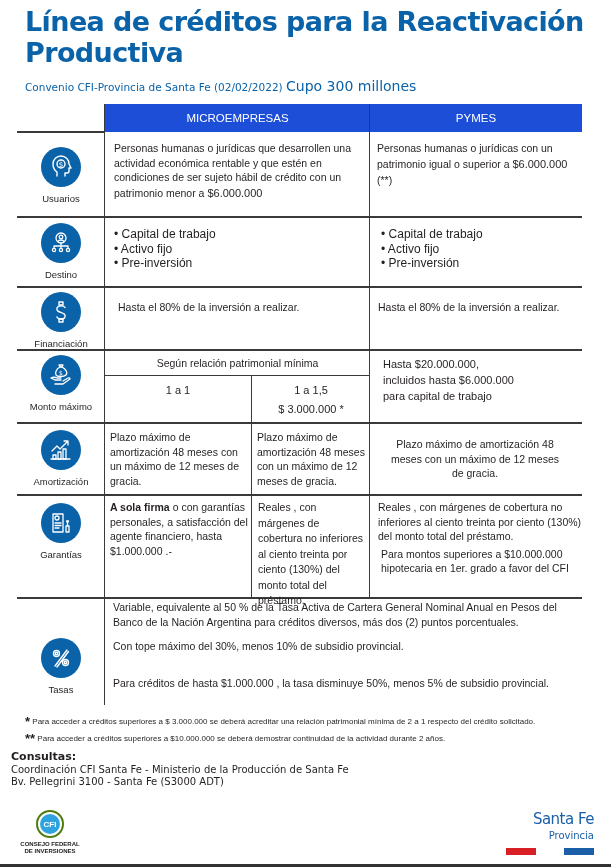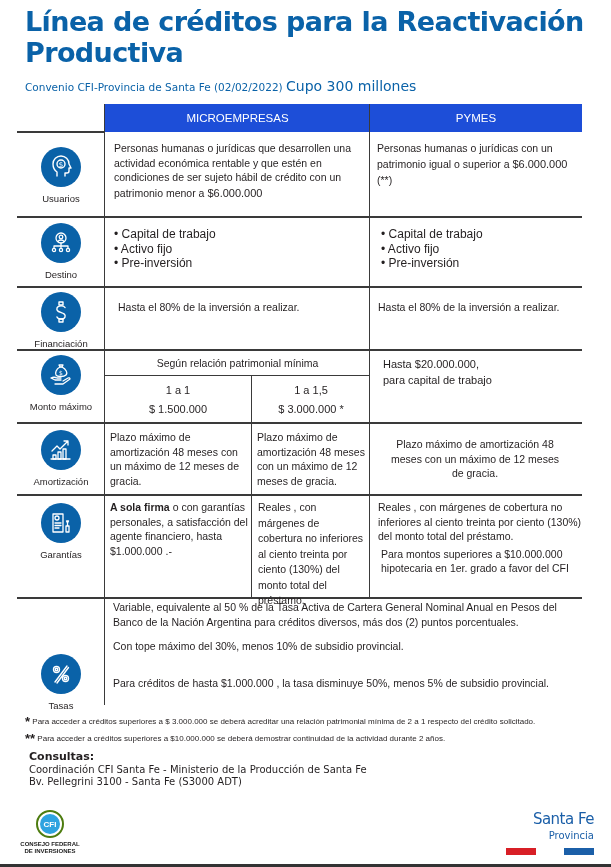--- a/index.html
+++ b/index.html
@@ -37,21 +37,21 @@
   .label-text { font-size: 9.5px; margin-top: 6px; color: #231f20; }
 
   .cell { position: absolute; font-size: 10.5px; line-height: 14.5px; color: #231f20; }
   .center { text-align: center; }
   .big { font-size: 11px; line-height: 17px; }
   .bold { font-weight: bold; }
   .bullet { font-size: 12px; line-height: 14.5px; }
 
   .foot { position: absolute; left: 25px; font-size: 8px; color: #231f20; }
   .foot .star { font-size: 13px; font-weight: bold; vertical-align: -2px; }
-  .consultas { position: absolute; left: 29px; top: 751px; font-family: "DejaVu Sans", sans-serif; font-size: 10px; line-height: 12.5px; }
+  .consultas { position: absolute; left: 11px; top: 751px; font-family: "DejaVu Sans", sans-serif; font-size: 10px; line-height: 12.5px; }
   .consultas .head { font-weight: bold; font-size: 11px; }
 
   .cfi-logo { position: absolute; left: 20px; top: 810px; width: 60px; text-align: center; }
   .cfi-circle {
     width: 24px; height: 24px; border-radius: 50%; border: 2px solid #4d7c0f;
     margin: 0 auto; display: flex; align-items: center; justify-content: center;
   }
   .cfi-inner {
     width: 20px; height: 20px; border-radius: 50%; background: #2ea3e0; color: #fff;
     font-size: 8px; font-weight: bold; display: flex; align-items: center; justify-content: center;
@@ -153,28 +153,28 @@
       <path d="M12 5c-4 2-5 6-4 8s8 2 10 0 0-6-4-8"></path>
       <text x="13" y="12.5" fill="#fff" stroke="none" font-size="6" text-anchor="middle" font-family="DejaVu Sans, sans-serif">$</text>
       <path d="M3 16l4 2 6 0M3 16c2-1 4-1 6 0h4M7 22h8l7-5c0-1-1-1.5-2-1l-5 3"></path>
     </svg>
   </div>
   <div class="label-text">Monto máximo</div>
 </div>
 <div class="cell center" style="left:105px;top:356px;width:265px;">Según relación patrimonial mínima</div>
 <div class="cell center big" style="left:105px;top:382px;width:146px;">
   <div>1 a 1</div>
-  <div style="margin-top:2px;">$ 1.500.000</div>
 </div>
 <div class="cell center big" style="left:252px;top:382px;width:118px;">
   <div>1 a 1,5</div>
   <div style="margin-top:2px;">$ 3.000.000 *</div>
 </div>
 <div class="cell" style="left:383px;top:356px;width:195px;font-size:11px;line-height:16px;">
   <div>Hasta $20.000.000,</div>
+  <div>incluidos hasta $6.000.000</div>
   <div>para capital de trabajo</div>
 </div>
 
 <div class="label-cell" style="top:430px;">
   <div class="icon-circle">
     <svg viewBox="0 0 26 26" fill="none" stroke="#fff" stroke-width="1.3" stroke-linecap="round" stroke-linejoin="round">
       <path d="M4 14l5-5 3 3 8-8M16 4h4v4"></path>
       <rect x="5" y="18" width="3" height="4"></rect>
         <rect x="10" y="15" width="3" height="7"></rect>
         <rect x="15" y="12" width="3" height="10"></rect>
@@ -200,21 +200,21 @@
 </div>
 <div class="cell" style="left:110px;top:500px;width:140px;">
   <span class="bold">A sola firma</span><span> o con garantías personales, a satisfacción del agente financiero, hasta $1.000.000 .-</span>
 </div>
 <div class="cell" style="left:258px;top:500px;width:106px;line-height:15.5px;">Reales , con márgenes de cobertura no inferiores al ciento treinta por ciento (130%) del monto total del préstamo.</div>
 <div class="cell" style="left:378px;top:500px;width:205px;">
   <div>Reales , con márgenes de cobertura no inferiores al ciento treinta por ciento (130%) del monto total del préstamo.</div>
   <div style="margin-top:3px;padding-left:3px;">Para montos superiores a  $10.000.000 hipotecaria en  1er. grado a favor del CFI</div>
 </div>
 
-<div class="label-cell" style="top:654px;">
+<div class="label-cell" style="top:638px;">
   <div class="icon-circle">
     <svg viewBox="0 0 26 26" fill="none" stroke="#fff" stroke-width="1.4" stroke-linecap="round">
       <circle cx="8.5" cy="8.5" r="3"></circle>
         <circle cx="8.5" cy="8.5" r="1.2"></circle>
       <circle cx="17.5" cy="17.5" r="3"></circle>
         <circle cx="17.5" cy="17.5" r="1.2"></circle>
       <path d="M19 5L7 21M20.5 6.5L9 22"></path>
     </svg>
   </div>
   <div class="label-text">Tasas</div>

